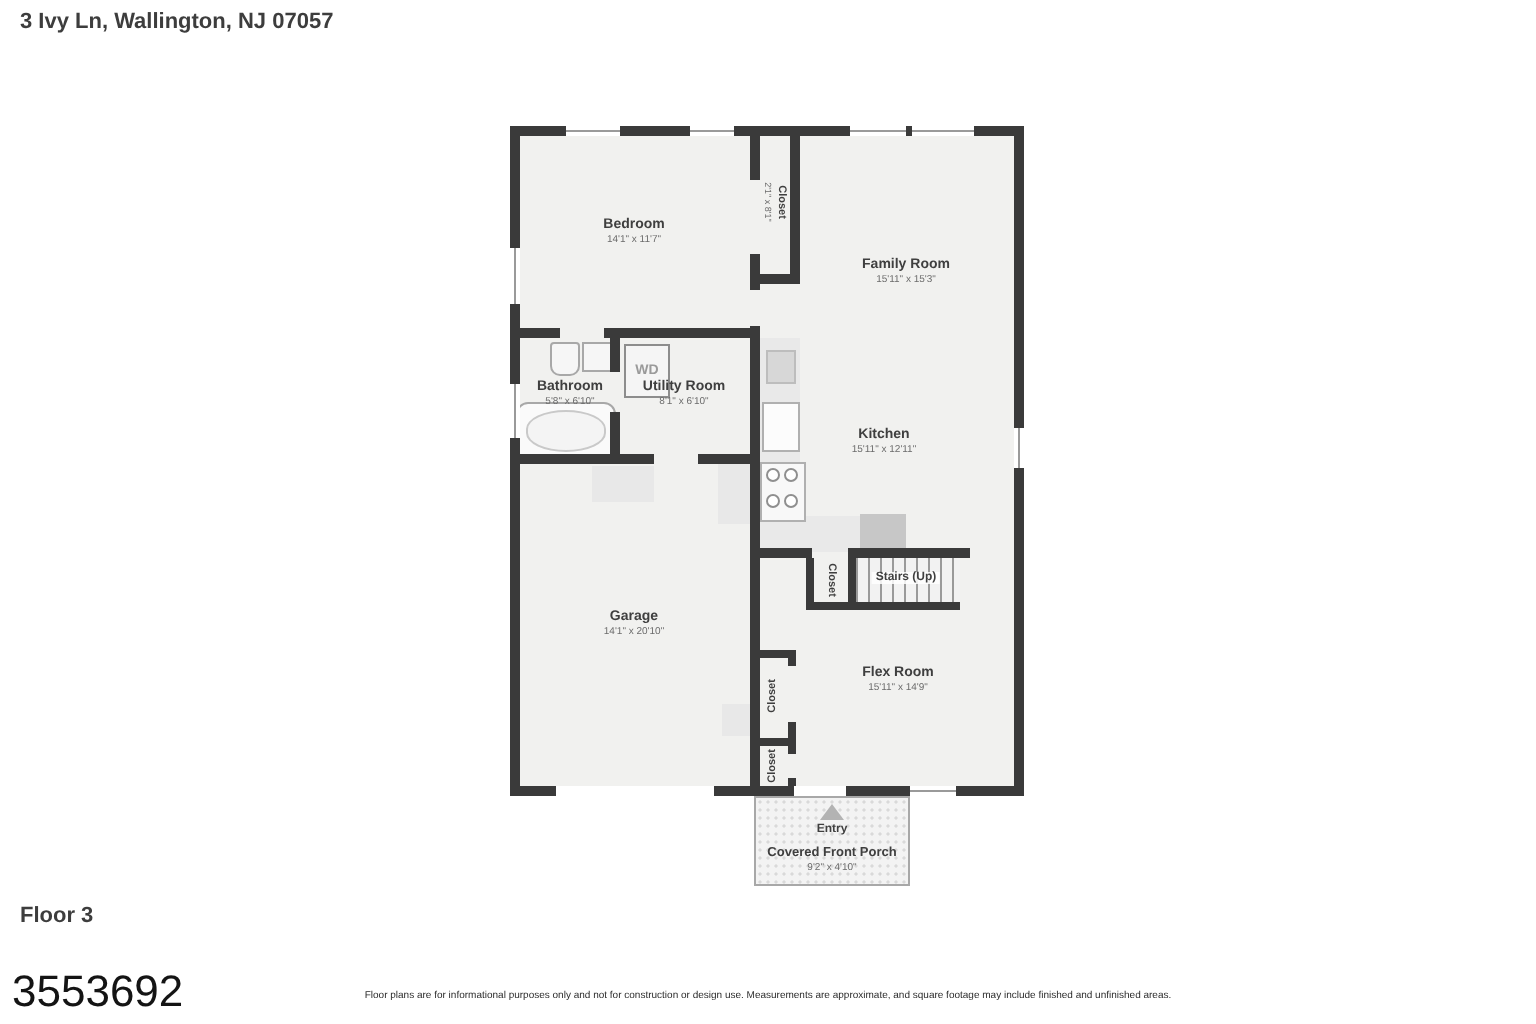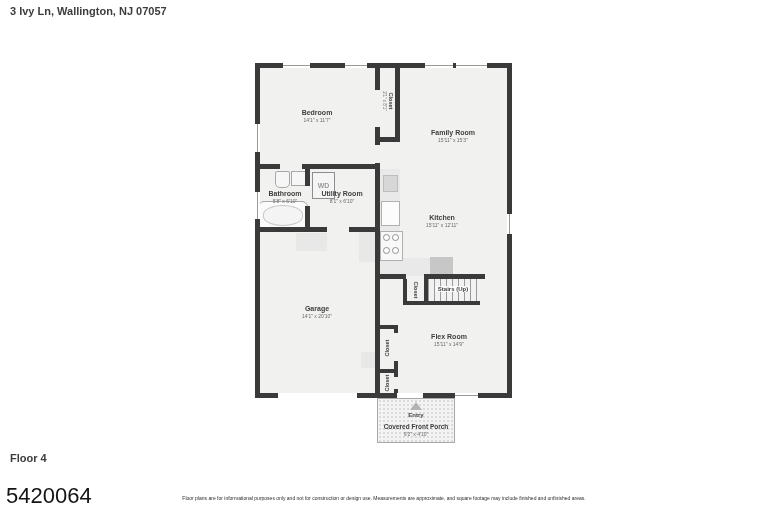--- a/index.html
+++ b/index.html
@@ -169,15 +169,15 @@
   <div class="vname">Closet</div>
 </div>
 
 <div class="porch">
   <div class="entry-arrow"></div>
   <div class="entry-label">Entry</div>
   <div class="porch-name">Covered Front Porch</div>
   <div class="porch-dims">9'2" x 4'10"</div>
 </div>
 
-<div class="floor-label">Floor 4</div>
-<div class="listing-id">5420064</div>
+<div class="floor-label">Floor 3</div>
+<div class="listing-id">3553692</div>
 <div class="disclaimer">Floor plans are for informational purposes only and not for construction or design use. Measurements are approximate, and square footage may include finished and unfinished areas.</div>
 
 </body></html>

